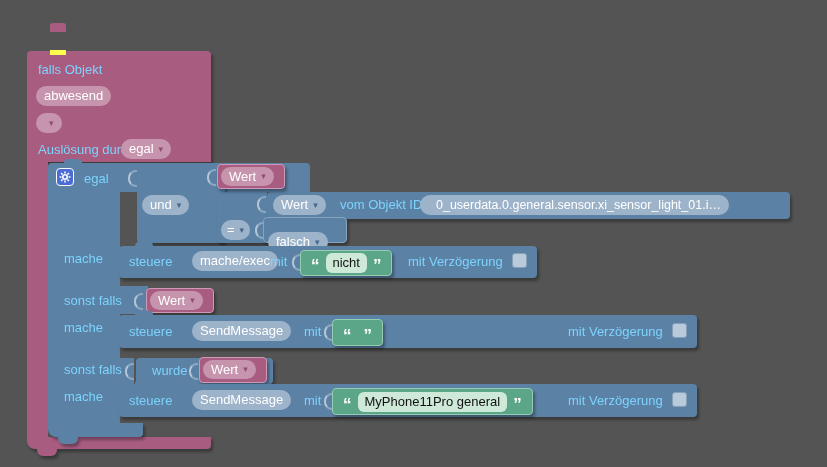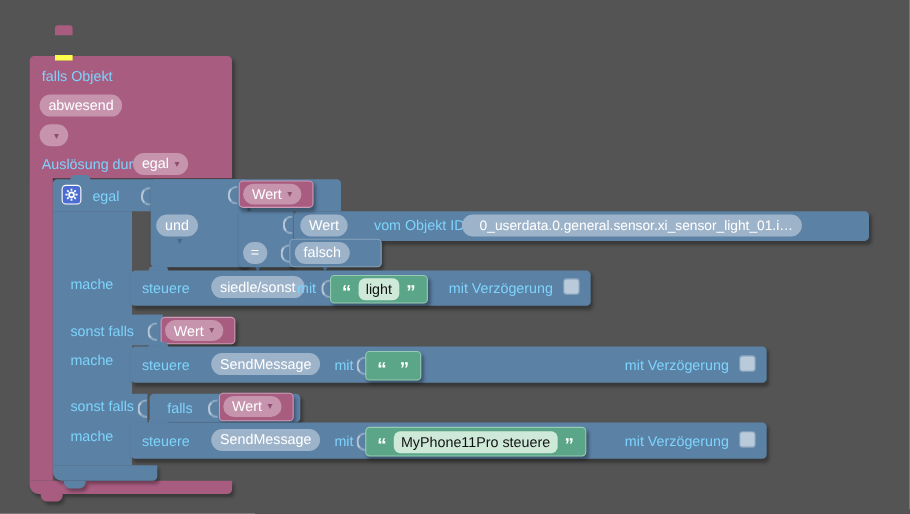--- a/index.html
+++ b/index.html
@@ -6,21 +6,21 @@
   #stage{position:relative;width:827px;height:467px;background:#545454;overflow:hidden;
          font-family:"Liberation Sans",sans-serif;}
   .abs{position:absolute;}
   .pinkblk{background:#a75c80;}
   .blueblk{background:#5b81a5;}
   .shadow{box-shadow:2px 3px 3px rgba(0,0,0,.32);}
   .lbl{color:#7dd3fc;font-size:13px;white-space:nowrap;}
   .pill{border-radius:10px;color:#fff;font-size:13px;line-height:20px;height:20px;
         padding:0 8px;white-space:nowrap;display:flex;align-items:center;box-sizing:border-box;}
   .pill-pink{background:#c794ae;}
-  .pill-blue{background:#9db3ca;flex-direction:column;}
+  .pill-blue{background:#9db3ca;}
   .arrow{font-size:9px;margin-left:5px;line-height:1;}
   .arrow-pink{color:#8d4e72;}
   .arrow-blue{color:#46678a;}
   .sock{width:7px;height:13px;border-left:2px solid rgba(255,255,255,.55);
         border-top:2px solid rgba(255,255,255,.30);border-bottom:2px solid rgba(255,255,255,.30);
         border-radius:8px 0 0 8px;}
   .wertblk{background:#a75c80;border:1px solid #cf9ab8;border-radius:4px;box-sizing:border-box;}
   .greenblk{background:#5ba689;border:1px solid #96cdb2;border-radius:4px;box-sizing:border-box;
             display:flex;align-items:center;}
   .greenfield{background:#cfe9d9;border-radius:6px;color:#111;font-size:13px;line-height:20px;
@@ -96,21 +96,21 @@
 
   <div class="abs blueblk shadow" style="left:267px;top:192px;width:523px;height:27px;border-radius:4px;"></div>
   <div class="abs pill pill-blue" style="left:273px;top:195px;">
     <span>Wert</span>
     <span class="arrow arrow-blue">▾</span>
   </div>
   <div class="abs lbl" style="left:340px;top:197px;">vom Objekt ID</div>
   <div class="abs pill pill-blue" style="left:420px;top:195px;font-size:12.5px;padding-left:16px;">0_userdata.0.general.sensor.xi_sensor_light_01.i…</div>
 
   <div class="abs blueblk shadow" style="left:263px;top:217px;width:84px;height:26px;border-radius:4px;border:1px solid #86a3bf;box-sizing:border-box;"></div>
-  <div class="abs pill pill-blue" style="left:268px;top:220px;">
+  <div class="abs pill pill-blue" style="left:268px;top:232px;">
     <span>falsch</span>
     <span class="arrow arrow-blue">▾</span>
   </div>
 
   <div class="abs wertblk shadow" style="left:217px;top:164px;width:68px;height:25px;"></div>
   <div class="abs pill pill-pink" style="left:221px;top:167px;height:19px;line-height:19px;">
     <span>Wert</span>
     <span class="arrow arrow-pink">▾</span>
   </div>
 
@@ -118,41 +118,41 @@
   <div class="abs sock" style="left:134px;top:293px;"></div>
   <div class="abs wertblk shadow" style="left:146px;top:288px;width:68px;height:25px;"></div>
   <div class="abs pill pill-pink" style="left:150px;top:291px;height:19px;line-height:19px;">
     <span>Wert</span>
     <span class="arrow arrow-pink">▾</span>
   </div>
 
   <div class="abs lbl" style="left:64px;top:362px;">sonst falls</div>
   <div class="abs sock" style="left:125px;top:363px;"></div>
   <div class="abs blueblk shadow" style="left:136px;top:358px;width:137px;height:26px;border-radius:4px;"></div>
-  <div class="abs lbl" style="left:152px;top:363px;">falls</div>
+  <div class="abs lbl" style="left:152px;top:363px;">wurde</div>
   <div class="abs sock" style="left:189px;top:363px;"></div>
   <div class="abs wertblk shadow" style="left:199px;top:357px;width:68px;height:26px;"></div>
   <div class="abs pill pill-pink" style="left:203px;top:360px;height:19px;line-height:19px;">
     <span>Wert</span>
     <span class="arrow arrow-pink">▾</span>
   </div>
 
   <div class="abs lbl" style="left:64px;top:251px;">mache</div>
   <div class="abs lbl" style="left:64px;top:320px;">mache</div>
   <div class="abs lbl" style="left:64px;top:389px;">mache</div>
 
   <div class="abs bump" style="left:135px;top:242px;width:18px;height:5px;"></div>
   <div class="abs blueblk shadow" style="left:119px;top:246px;width:418px;height:32px;border-radius:4px;"></div>
   <div class="abs lbl" style="left:129px;top:254px;">steuere</div>
-  <div class="abs pill pill-blue" style="left:192px;top:251px;">siedle/sonst</div>
+  <div class="abs pill pill-blue" style="left:192px;top:251px;">mache/exec</div>
   <div class="abs lbl" style="left:270px;top:254px;">mit</div>
   <div class="abs sock" style="left:292px;top:254px;"></div>
   <div class="abs greenblk shadow" style="left:300px;top:250px;height:26px;padding:0 4px;">
     <span class="quote">“</span>
-    <span class="greenfield">light</span>
+    <span class="greenfield">nicht</span>
     <span class="quote">”</span>
   </div>
   <div class="abs lbl" style="left:408px;top:254px;">mit Verzögerung</div>
   <div class="abs chk" style="left:512px;top:253px;"></div>
 
   <div class="abs bump" style="left:135px;top:311px;width:18px;height:5px;"></div>
   <div class="abs blueblk shadow" style="left:119px;top:315px;width:578px;height:33px;border-radius:4px;"></div>
   <div class="abs lbl" style="left:129px;top:324px;">steuere</div>
   <div class="abs pill pill-blue" style="left:192px;top:321px;">SendMessage</div>
   <div class="abs lbl" style="left:304px;top:324px;">mit</div>
@@ -165,19 +165,19 @@
   <div class="abs chk" style="left:672px;top:323px;"></div>
 
   <div class="abs bump" style="left:135px;top:380px;width:18px;height:5px;"></div>
   <div class="abs blueblk shadow" style="left:119px;top:384px;width:578px;height:33px;border-radius:4px;"></div>
   <div class="abs lbl" style="left:129px;top:393px;">steuere</div>
   <div class="abs pill pill-blue" style="left:192px;top:390px;">SendMessage</div>
   <div class="abs lbl" style="left:304px;top:393px;">mit</div>
   <div class="abs sock" style="left:324px;top:393px;"></div>
   <div class="abs greenblk shadow" style="left:332px;top:388px;height:27px;padding:0 4px;">
     <span class="quote">“</span>
-    <span class="greenfield">MyPhone11Pro steuere</span>
+    <span class="greenfield">MyPhone11Pro general</span>
     <span class="quote">”</span>
   </div>
   <div class="abs lbl" style="left:568px;top:393px;">mit Verzögerung</div>
   <div class="abs chk" style="left:672px;top:392px;"></div>
 
 </div>
 
 </body></html>

